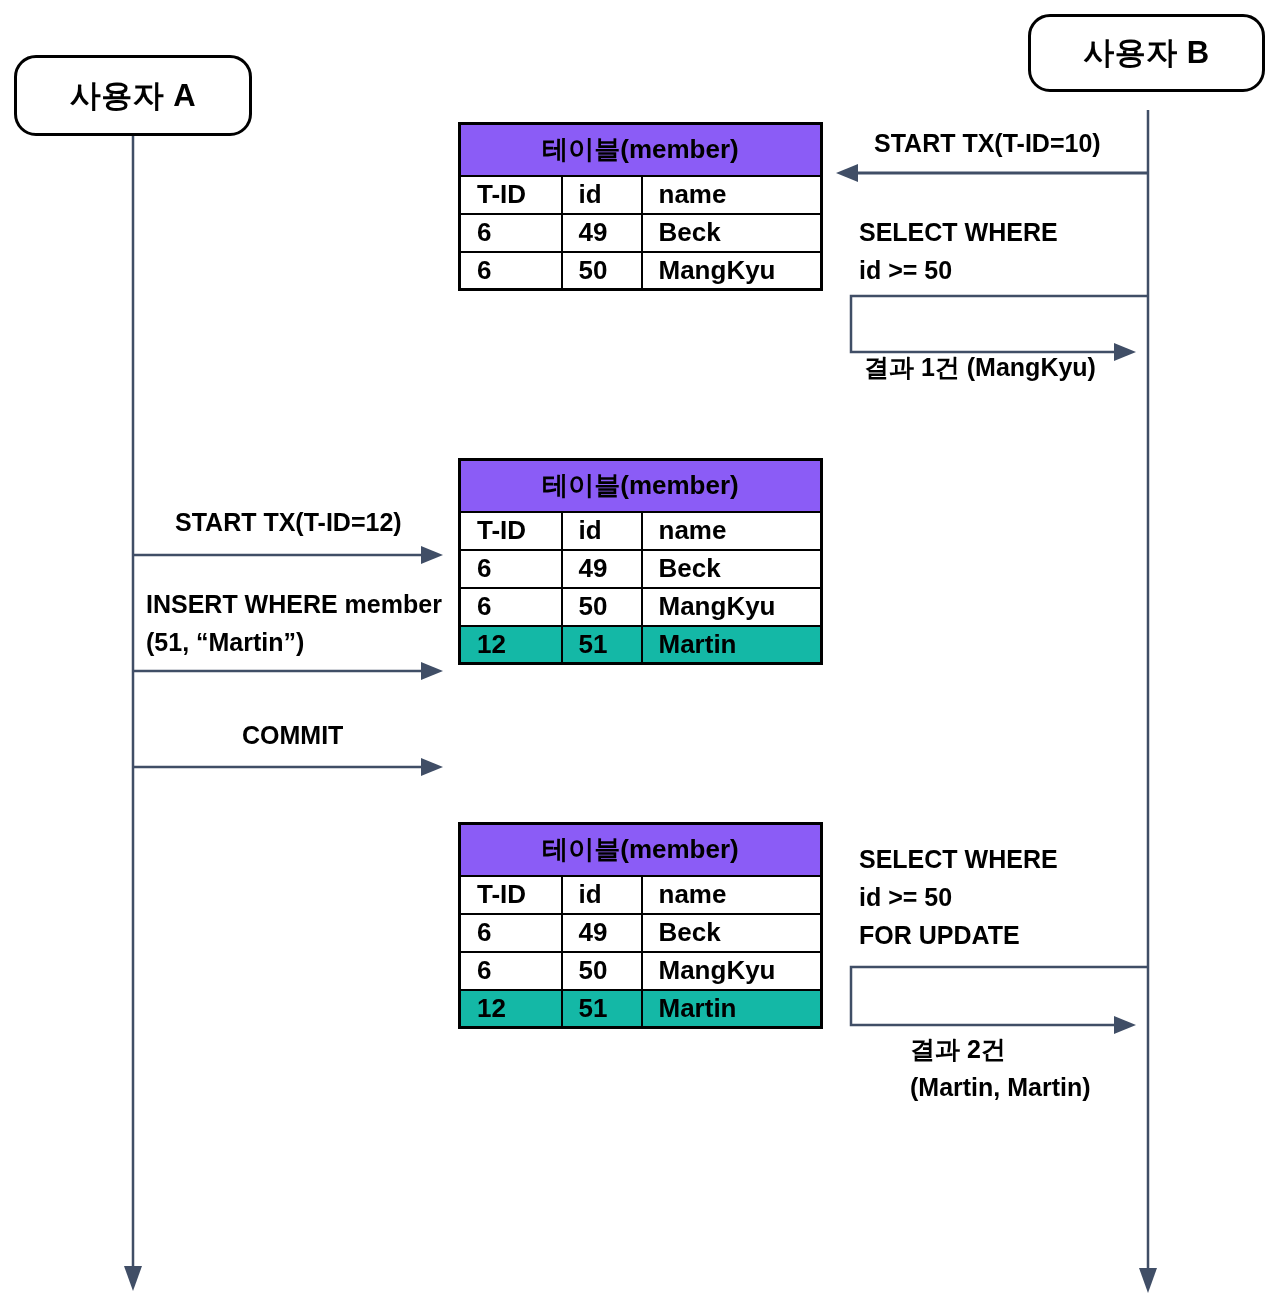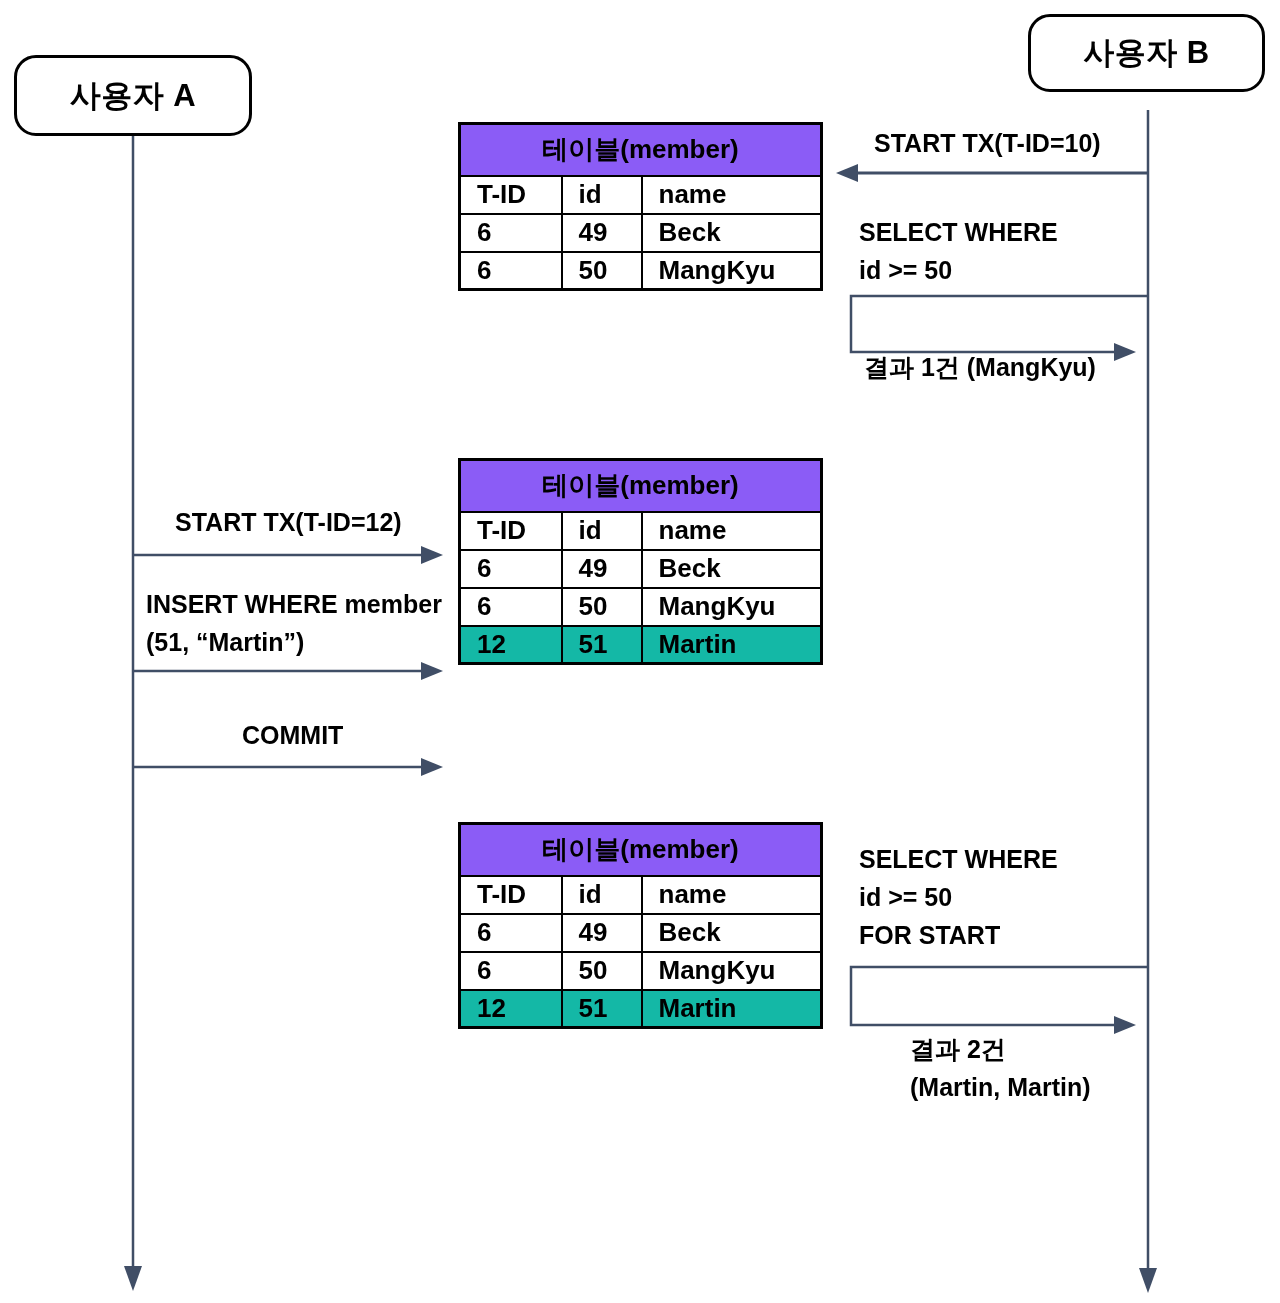--- a/index.html
+++ b/index.html
@@ -102,21 +102,21 @@
   <div class="msg-label abs" style="left:146px;top:585px;">
     <div>INSERT WHERE member</div>
     <div>(51, “Martin”)</div>
   </div>
 
   <div class="msg-label abs" style="left:242px;top:716px;">COMMIT</div>
 
   <div class="msg-label abs" style="left:859px;top:840px;">
     <div>SELECT WHERE</div>
     <div>id &gt;= 50</div>
-    <div>FOR START</div>
+    <div>FOR UPDATE</div>
   </div>
 
   <div class="msg-label abs" style="left:910px;top:1030px;">
     <div>결과 2건</div>
     <div>(Martin, Martin)</div>
   </div>
 
   <table class="dtable abs" style="left:458px;top:122px;">
     <colgroup>
         <col style="width:102px">

